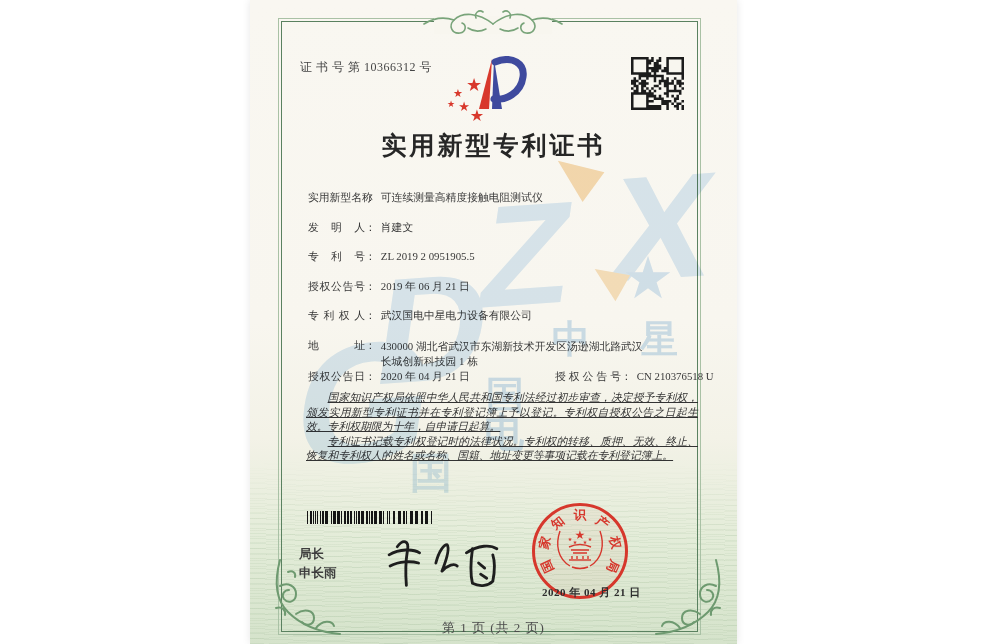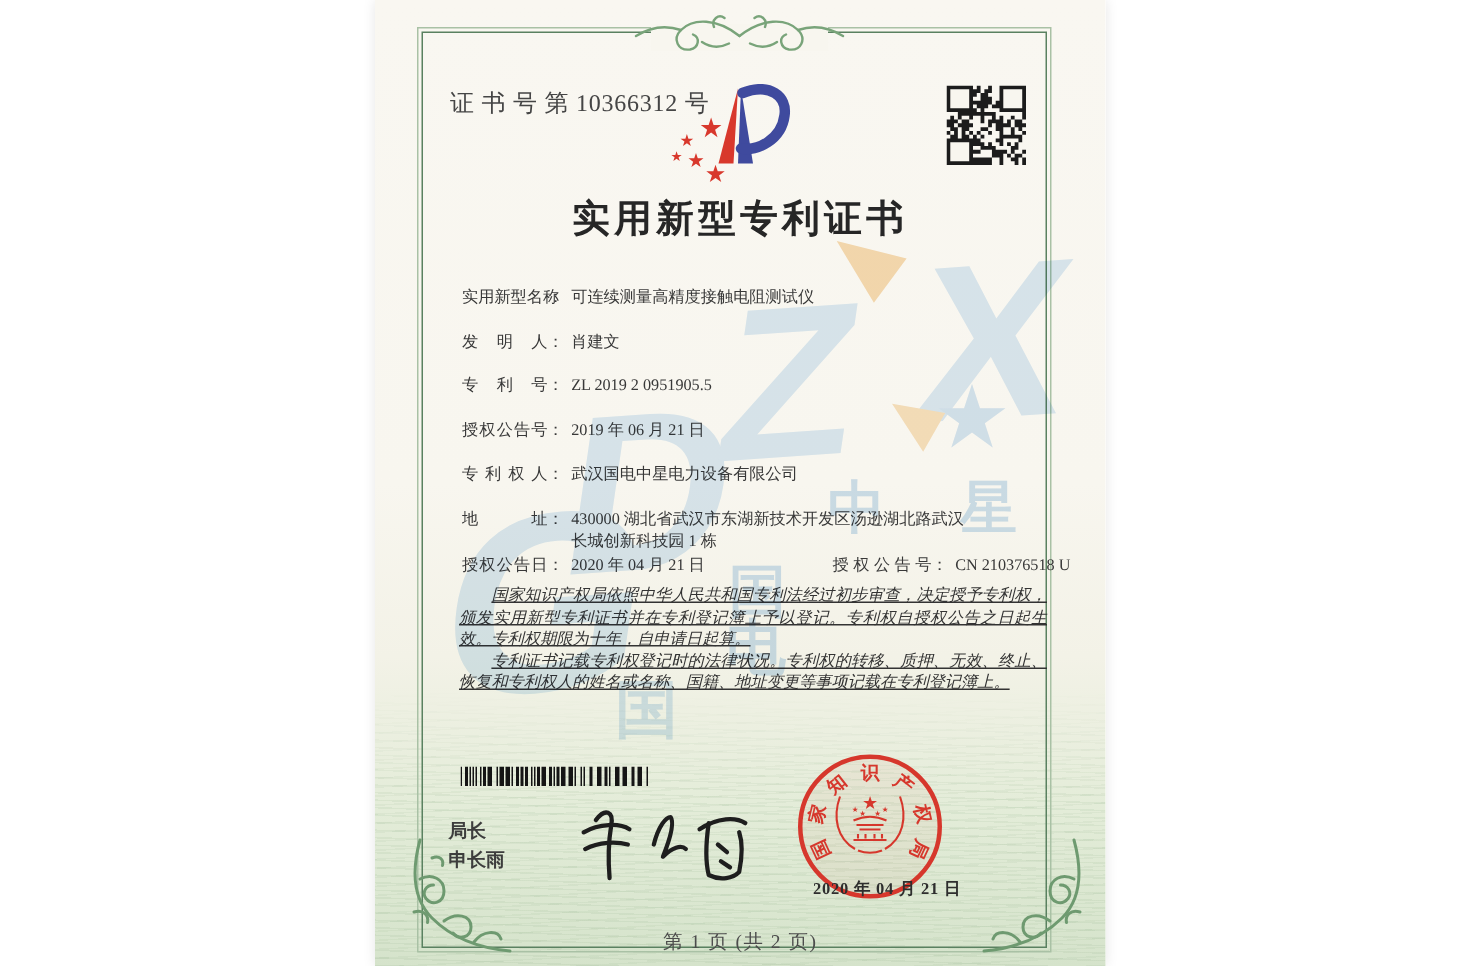--- a/index.html
+++ b/index.html
@@ -12,21 +12,21 @@
          background:repeating-linear-gradient(2deg,rgba(120,160,115,.10) 0 1px,rgba(0,0,0,0) 1px 5px),
                     repeating-linear-gradient(-3deg,rgba(120,160,115,.08) 0 1px,rgba(0,0,0,0) 1px 6px);
          -webkit-mask-image:linear-gradient(180deg,transparent 0,#000 40%);
          mask-image:linear-gradient(180deg,transparent 0,#000 40%);}
   .frame-outer{position:absolute;left:28px;top:18px;width:421px;height:615px;border:1px solid #a9c1a5;}
   .frame-inner{position:absolute;left:31px;top:21px;width:415px;height:609px;border:1.6px solid #5a8160;}
   .ornament-top{position:absolute;left:168px;top:6px;width:150px;height:36px;}
   .flourish{position:absolute;width:90px;height:90px;}
   .flourish.bl{left:16px;top:552px;}
   .flourish.br{left:390px;top:552px;}
-  .cert-no{position:absolute;left:50px;top:59px;font-size:16px;letter-spacing:.5px;color:#454545;z-index:3;}
+  .cert-no{position:absolute;left:50px;top:59px;font-size:12px;letter-spacing:.5px;color:#454545;z-index:3;}
   .logo{position:absolute;left:195px;top:56px;width:82px;height:70px;z-index:3;}
   .qr{position:absolute;left:381px;top:57px;width:53px;height:53px;z-index:3;}
   .title{position:absolute;left:0;right:0;top:129px;text-align:center;font-size:25px;font-weight:bold;
          letter-spacing:3px;color:#262626;z-index:3;}
   .frow{position:absolute;left:58px;right:36px;font-size:10.8px;color:#383838;white-space:nowrap;z-index:3;}
   .r0{top:191px}.r1{top:221px}.r2{top:250px}.r3{top:280px}.r4{top:309px}.r5{top:339px}.r6{top:370px}
   .flabel{display:inline-block;width:57px;text-align:justify;text-align-last:justify;}
   .fcolon{display:inline-block;}
   .fvalue{margin-left:5px;}
   .pairB{position:absolute;left:247px;top:0;}

